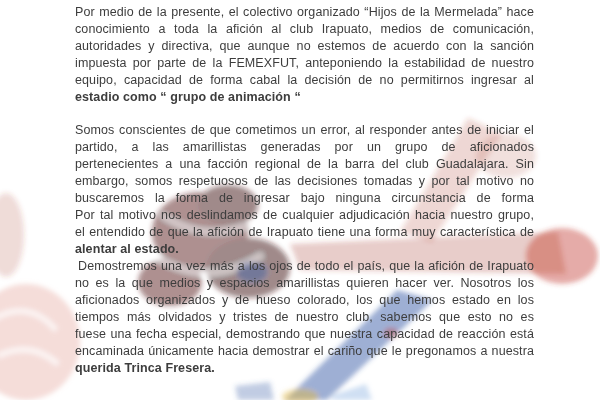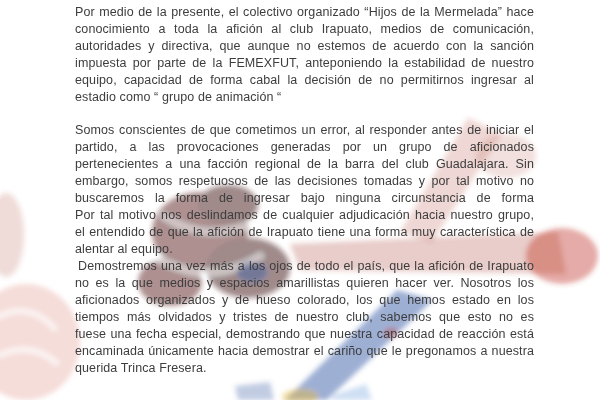--- a/index.html
+++ b/index.html
@@ -34,20 +34,21 @@
   .tline {
     height: 17px;
     overflow: hidden;
     text-align: justify;
     text-align-last: justify;
     -moz-text-align-last: justify;
     white-space: normal;
   }
   .tline.last {
     text-align-last: left;
+    font-weight: bold;
     -moz-text-align-last: left;
   }
   .tline.indent { text-indent: 3px; }
 </style>
 </head>
 <body>
 
 <div class="page">
 
   <svg class="watermark" viewBox="0 0 600 400" xmlns="http://www.w3.org/2000/svg" aria-hidden="true">
@@ -93,27 +94,27 @@
       <div class="tline">Por medio de la presente, el colectivo organizado “Hijos de la Mermelada” hace de</div>
       <div class="tline">conocimiento a toda la afición al club Irapuato, medios de comunicación,</div>
       <div class="tline">autoridades y directiva, que aunque no estemos de acuerdo con la sanción</div>
       <div class="tline">impuesta por parte de la FEMEXFUT, anteponiendo la estabilidad de nuestro</div>
       <div class="tline">equipo, capacidad de forma cabal la decisión de no permitirnos ingresar al</div>
       <div class="tline last">estadio como “ grupo de animación “</div>
     </div>
 
     <div class="para gap-before">
       <div class="tline">Somos conscientes de que cometimos un error, al responder antes de iniciar el</div>
-      <div class="tline">partido, a las provocaciones generadas por un grupo de aficionados</div>
+      <div class="tline">partido, a las amarillistas generadas por un grupo de aficionados</div>
       <div class="tline">pertenecientes a una facción regional de la barra del club Guadalajara. Sin</div>
       <div class="tline">embargo, somos respetuosos de las decisiones tomadas y por tal motivo no</div>
       <div class="tline">buscaremos la forma de ingresar bajo ninguna circunstancia de forma organizada.</div>
       <div class="tline">Por tal motivo nos deslindamos de cualquier adjudicación hacia nuestro grupo, en</div>
       <div class="tline">el entendido de que la afición de Irapuato tiene una forma muy característica de</div>
-      <div class="tline last">alentar al equipo.</div>
+      <div class="tline last">alentar al estado.</div>
     </div>
 
     <div class="para">
       <div class="tline indent">Demostremos una vez más a los ojos de todo el país, que la afición de Irapuato</div>
       <div class="tline">no es la que medios y espacios amarillistas quieren hacer ver. Nosotros los</div>
       <div class="tline">aficionados organizados y de hueso colorado, los que hemos estado en los</div>
       <div class="tline">tiempos más olvidados y tristes de nuestro club, sabemos que esto no es siquiera</div>
       <div class="tline">fuese una fecha especial, demostrando que nuestra capacidad de reacción está</div>
       <div class="tline">encaminada únicamente hacia demostrar el cariño que le pregonamos a nuestra</div>
       <div class="tline last">querida Trinca Fresera.</div>

